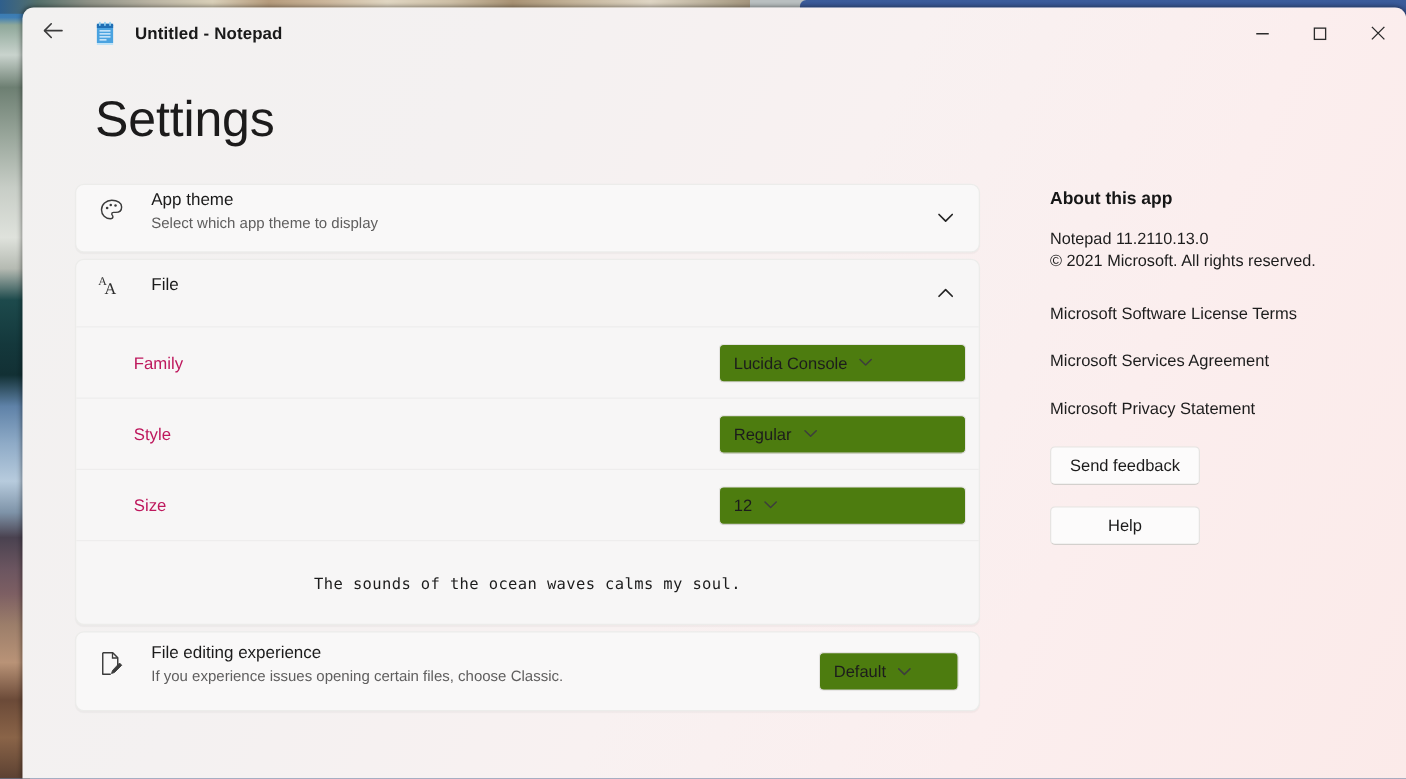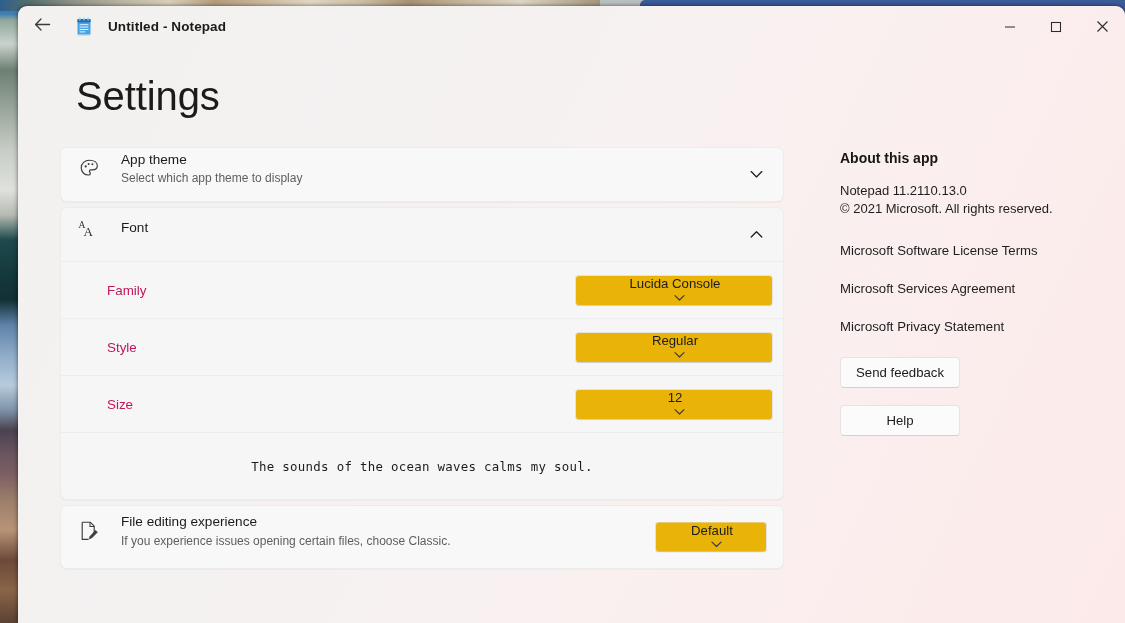--- a/index.html
+++ b/index.html
@@ -203,30 +203,29 @@
     border-top: 1px solid #eeeded;
   }
   .sub-label {
     font-size: 13.4px;
     color: #be185d;
   }
 
   .combo {
     height: 31px;
     min-width: 198px;
-    background: #eab308;
+    background: #4d7c0f;
     border: 1px solid #e4e3e1;
     border-bottom-color: #d2d0ce;
     border-radius: 4px;
     display: flex;
     align-items: center;
     justify-content: flex-start;
     padding: 0 9px 0 11px;
     box-shadow: 0 .5px 0 rgba(0,0,0,.02);
-    flex-direction: column;
   }
   .combo-value {
     font-size: 13.2px;
     color: #1c1c1c;
   }
   .combo .caret {
     width: 14px; height: 14px;
     display: flex; align-items: center; justify-content: center;
     margin-left: 8px;
   }
@@ -383,21 +382,21 @@
 
         <div class="card expanded">
           <div class="card-head">
             <span class="lead-icon">
               <svg width="22" height="20" viewBox="0 0 22 20">
                 <text x="0.5" y="9" font-family="Liberation Serif, serif" font-size="9.5" fill="#2e2e2e">A</text>
                 <text x="5.6" y="16.5" font-family="Liberation Serif, serif" font-size="13" fill="#2e2e2e">A</text>
               </svg>
             </span>
             <div class="head-texts">
-              <div class="head-title">Font</div>
+              <div class="head-title">File</div>
             </div>
             <span class="chevron">
               <svg width="13" height="9" viewBox="0 0 13 9">
                 <path d="M1.2 7.0 L6.5 1.7 L11.8 7.0" fill="none" stroke="#242424" stroke-width="1.35" stroke-linecap="round" stroke-linejoin="round"></path>
               </svg>
             </span>
           </div>
 
           <div class="sub-row">
             <div class="sub-label">Family</div>

